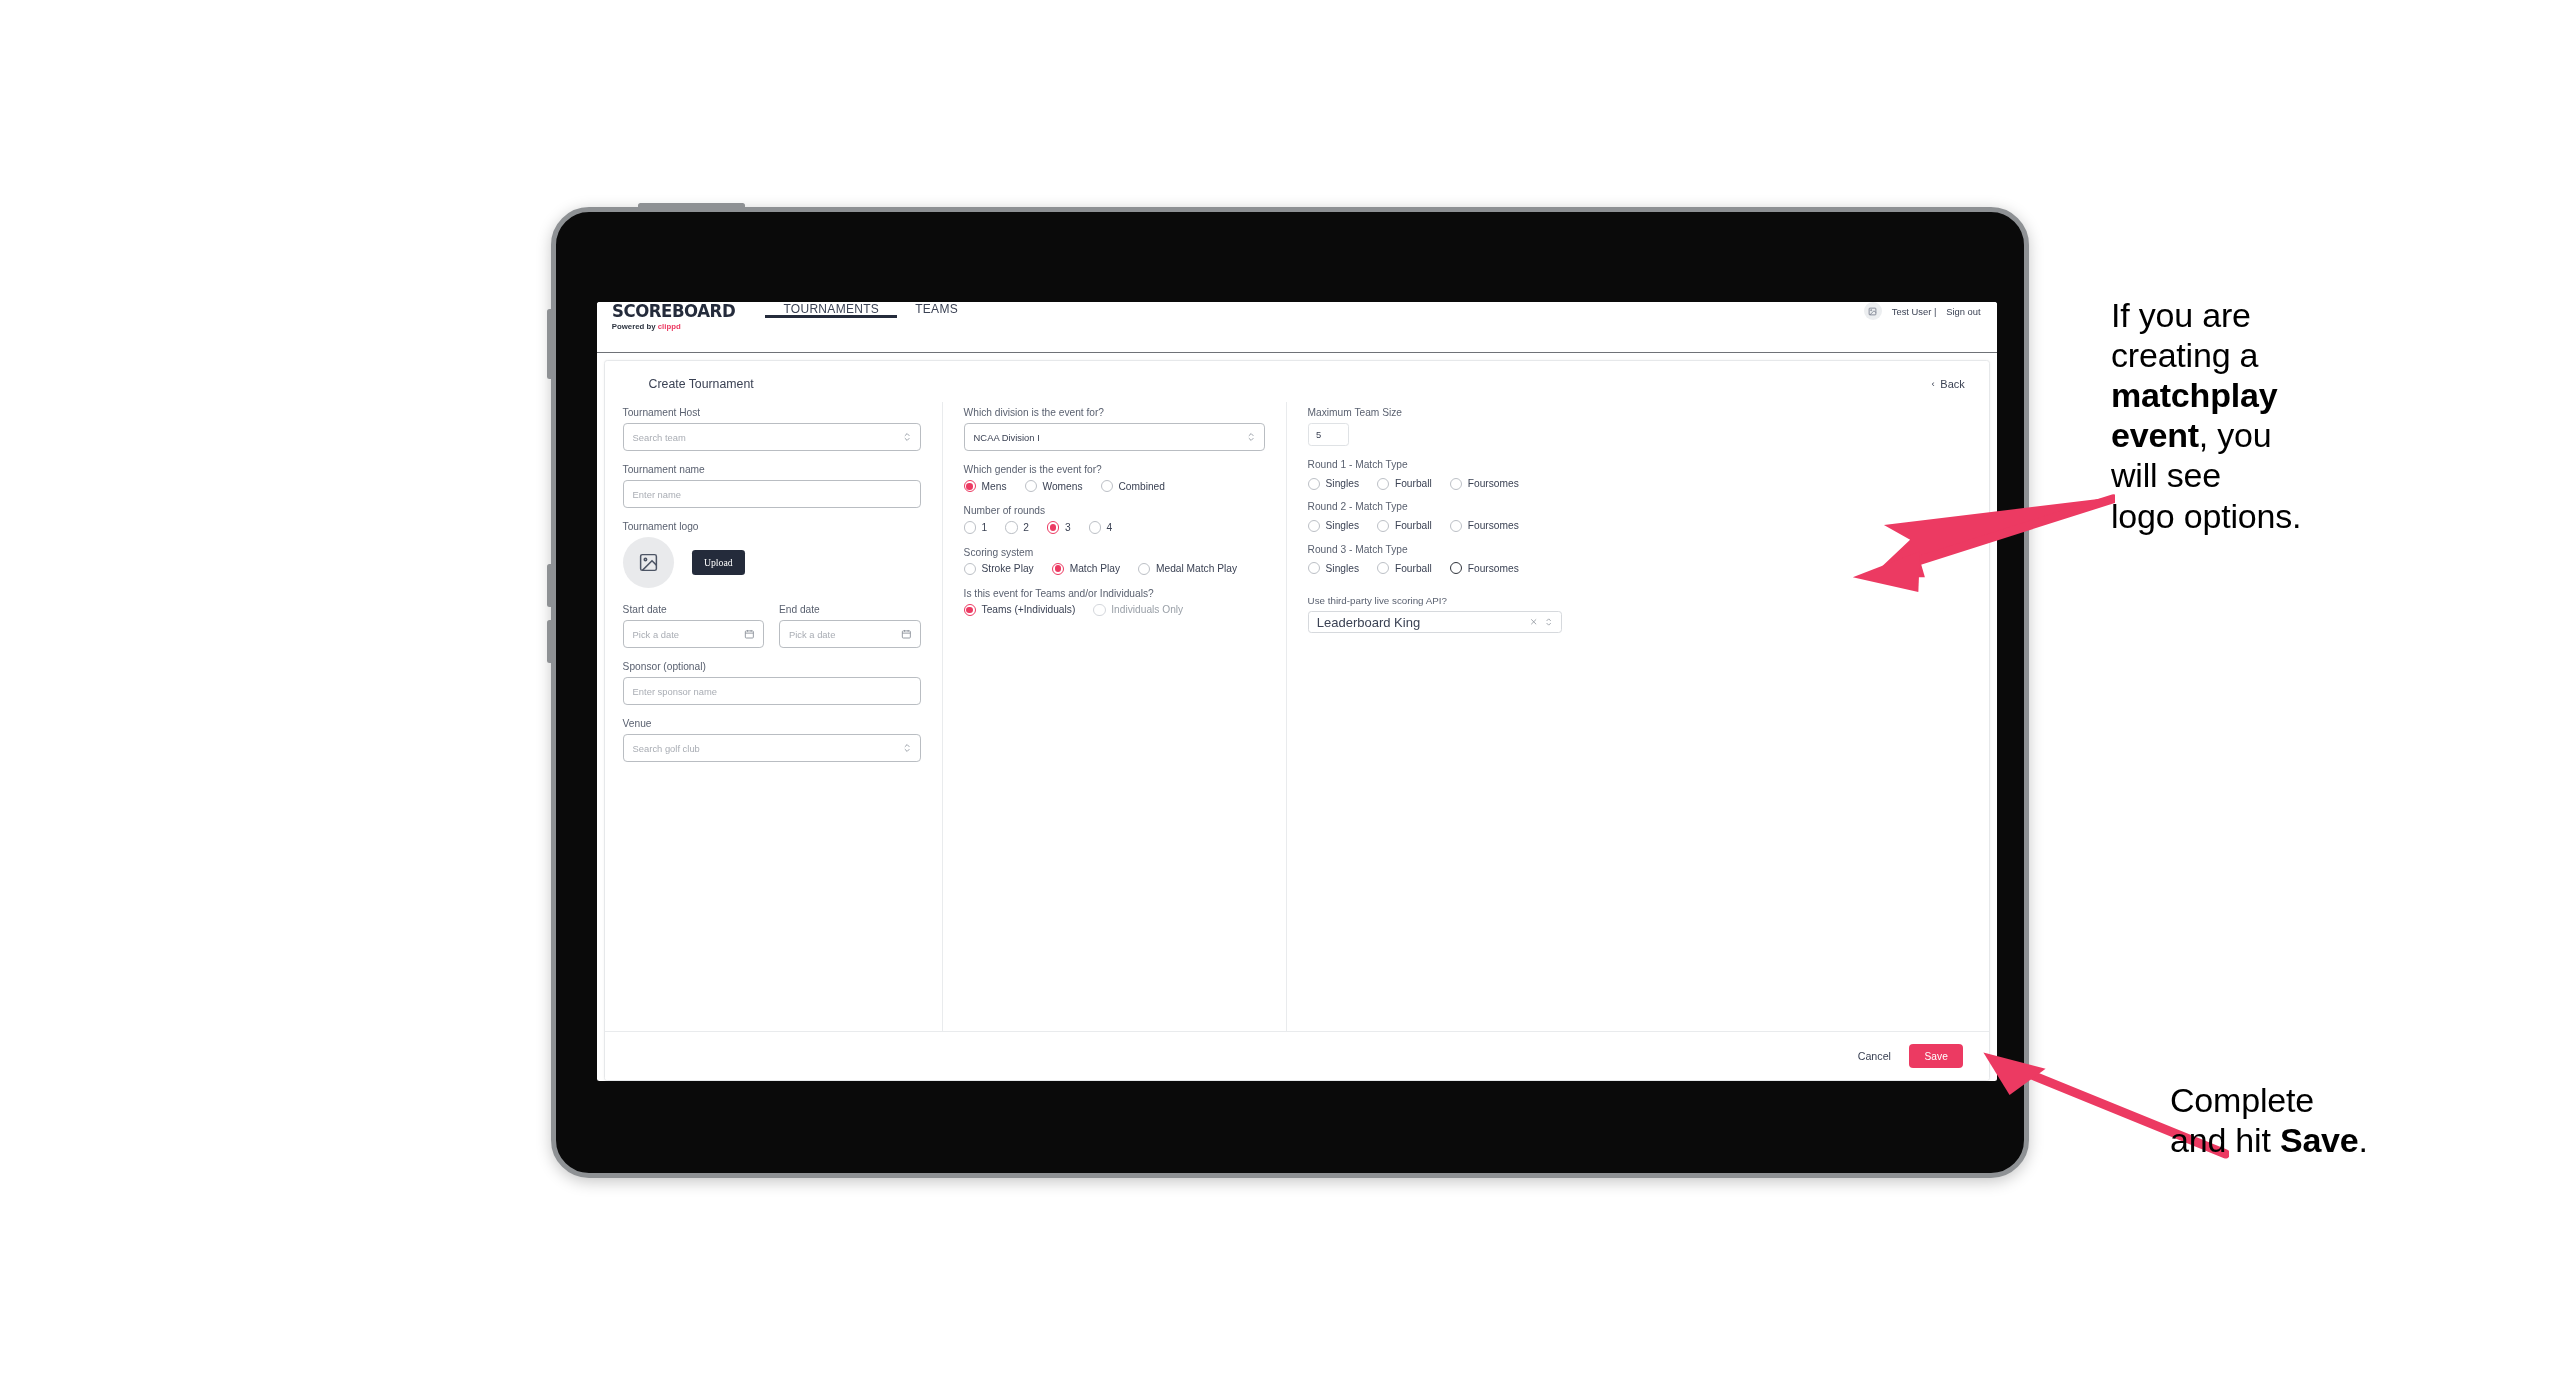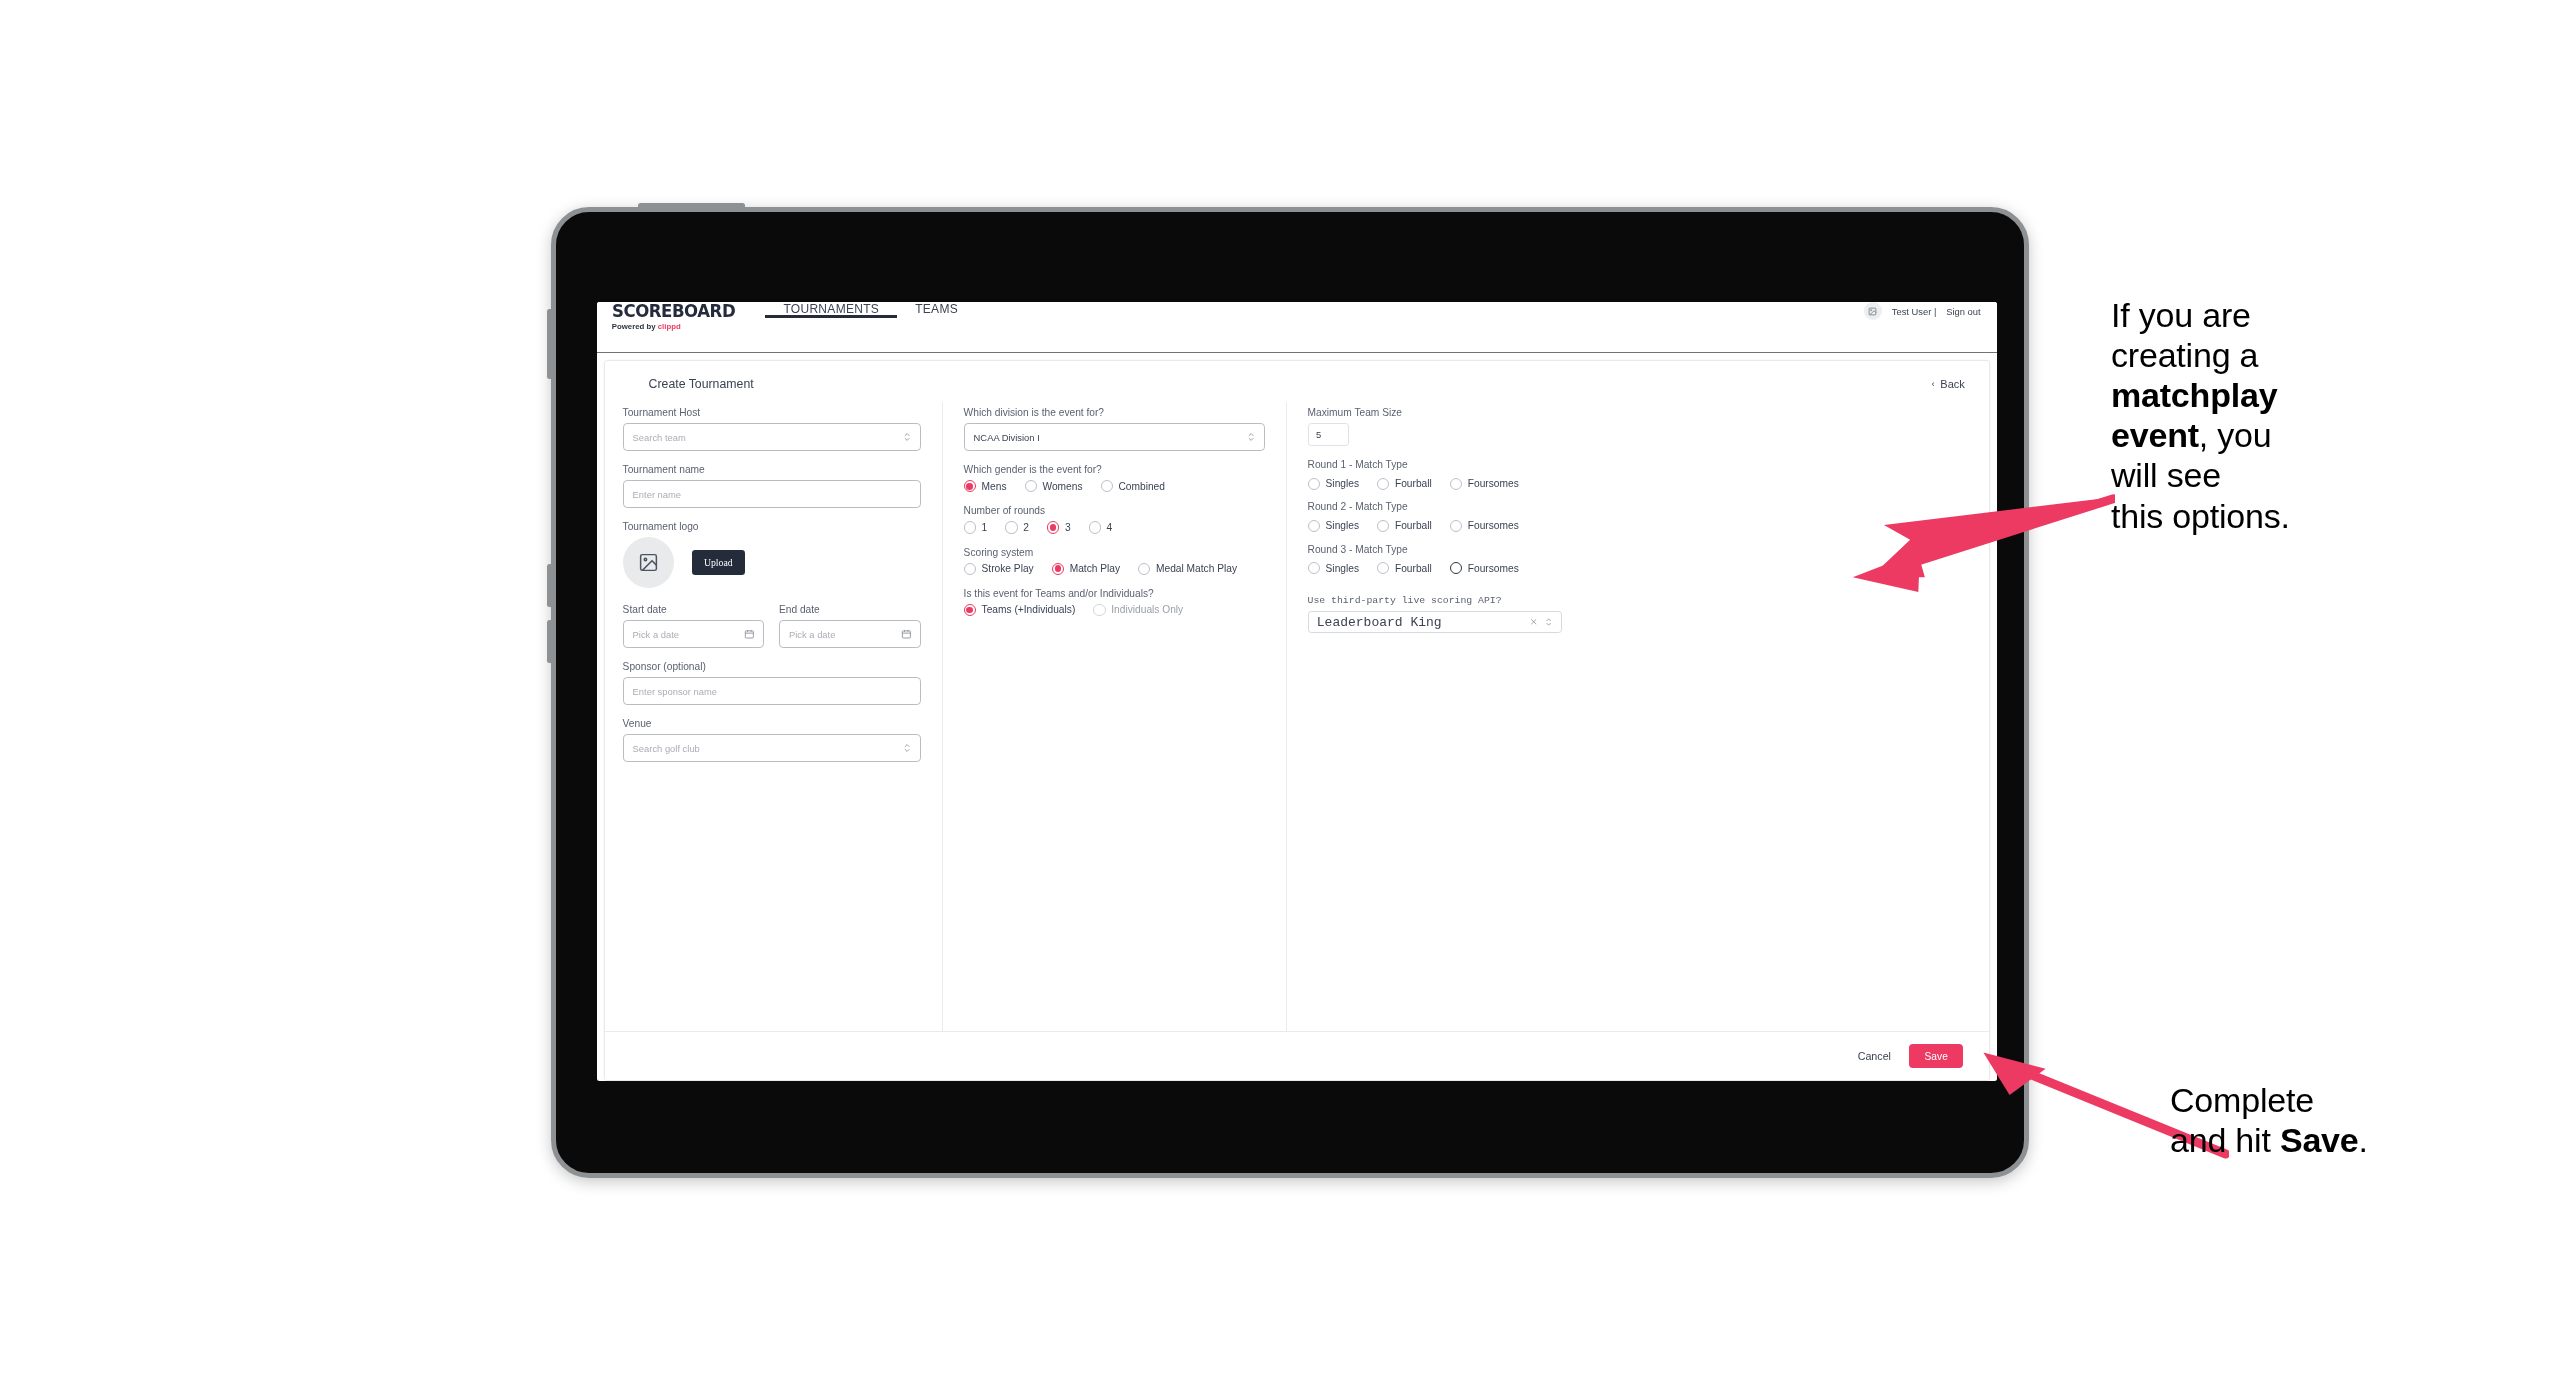--- a/index.html
+++ b/index.html
@@ -244,21 +244,21 @@
     width: 41px; height: 23px;
     border: 0.8px solid #dfe2e5;
     border-radius: 3.3px;
     font-size: 9.4px; color: #3b4254;
     padding: 0 7.4px;
     display: flex; align-items: center;
     background: #fff;
   }
   .round-block { margin-bottom: 11.5px; }
   .round-title { font-size: 10.2px; color: #5a6170; margin-bottom: 7.4px; }
-  #api-block { margin-top: 21px; font-family: Liberation Mono, monospace; }
+  #api-block { margin-top: 21px; }
   #api-select {
     width: 254px; height: 22px;
     border: 0.8px solid #d6d9dd; border-radius: 3.3px;
     font-size: 13px; color: #3b4254;
     padding: 0 8.2px;
     display: flex; align-items: center;
     position: relative; background: #fff;
   }
 
   
@@ -597,20 +597,20 @@
   <path d="M316 128 L46 18" stroke="#ec3a62" stroke-width="11" stroke-linecap="round" fill="none"></path>
   <path d="M20 4 L96 24 L52 56 Z" fill="#ec3a62"></path>
 </svg>
 
 <div class="annotation" id="annotation-top">
   <span>If you are</span><br>
   <span>creating a</span><br>
   <b>matchplay</b><br>
   <b>event</b><span>, you</span><br>
   <span>will see</span><br>
-  <span>this options.</span>
+  <span>logo options.</span>
 </div>
 
 <div class="annotation" id="annotation-bottom">
   <span>Complete</span><br>
   <span>and hit </span><b>Save</b><span>.</span>
 </div>
 
 
 </body></html>

